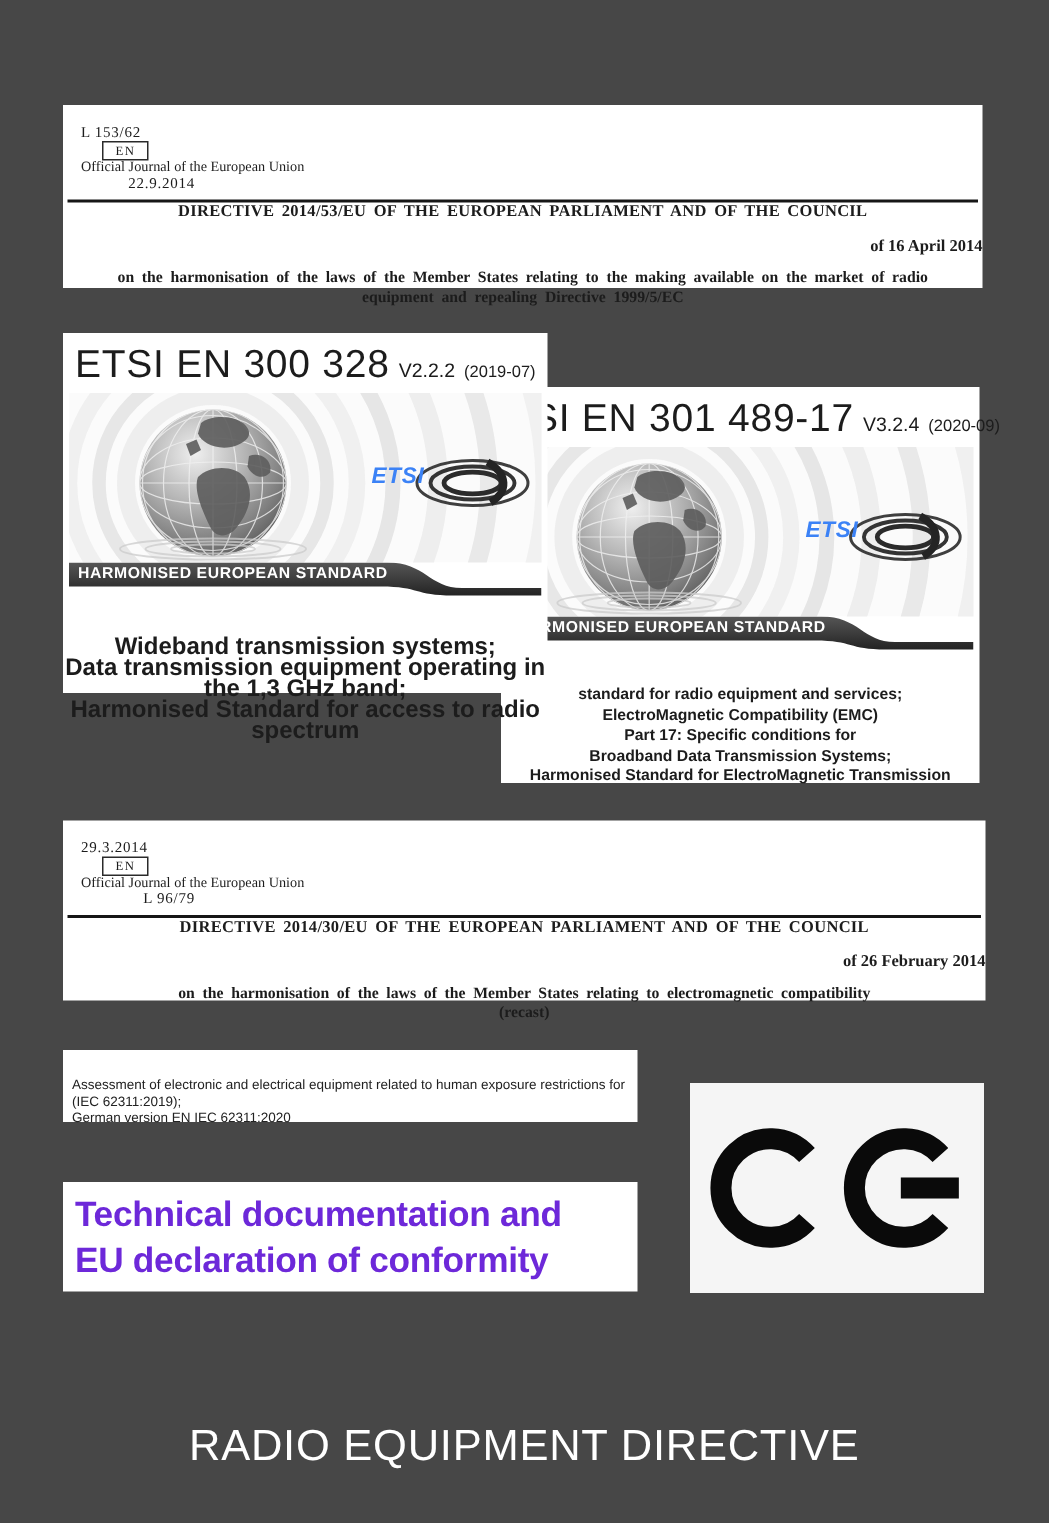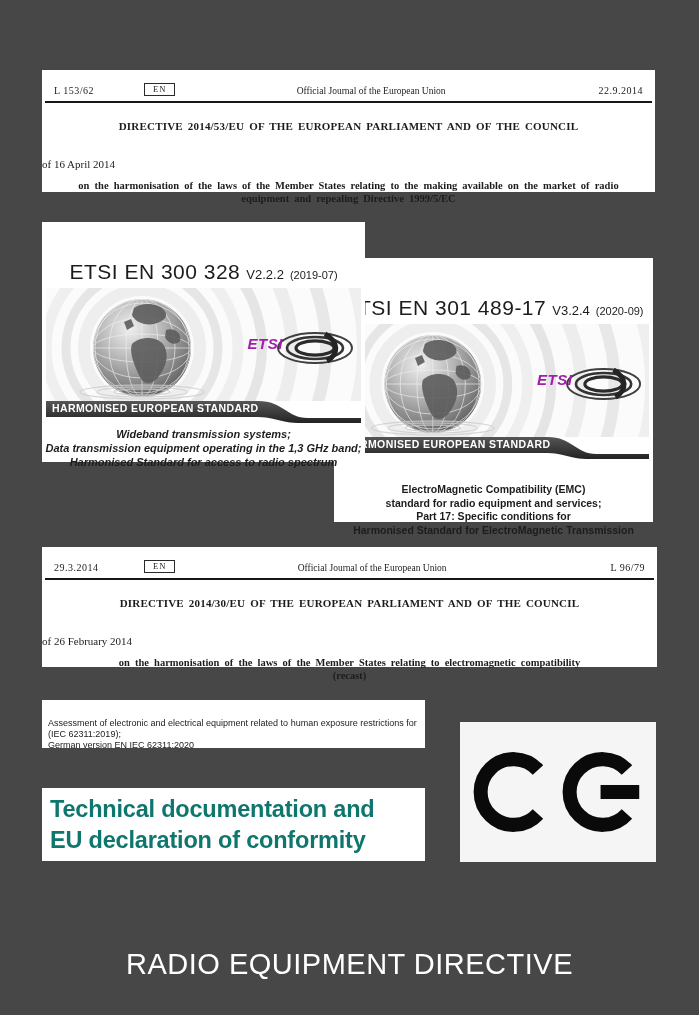--- a/index.html
+++ b/index.html
@@ -7,82 +7,82 @@
   #page {
     position:relative; width:699px; height:1015px;
     background:#474747; overflow:hidden;
     font-family:"Liberation Sans", sans-serif;
   }
   .card { position:absolute; background:#ffffff; }
 
   
   .journal { font-family:"Liberation Serif", serif; color:#1c1c1c; }
   .journal-header {
-    display:flex; align-items:flex-end;
-    padding:13px 12px 0 12px; font-size:10px;
+    display:flex; align-items:flex-start;
+    padding:13px 12px 0 12px; font-size:10px;flex-direction:column;
   }
   .j-left  { min-width:76px; letter-spacing:0.5px; }
   .j-badge {
     border:1.5px solid #2a2a2a; font-size:8.5px; padding:0 8px 1px 8px;
     margin-left:14px; letter-spacing:1px;
   }
   .j-center { flex:1; text-align:center; font-size:9.5px; }
   .j-right  { min-width:76px; text-align:right; letter-spacing:0.5px; }
   .j-rule { border-top:2px solid #161616; margin:5px 3px 0 3px; }
   .j-directive-title {
-    margin-top:17px; text-align:center; font-weight:bold; font-size:11px;
+    text-align:center; font-weight:bold; font-size:11px;
     letter-spacing:0.2px; word-spacing:2px;
   }
-  .j-directive-date { margin-top:26px; text-align:left; font-weight:normal; font-size:11px; }
+  .j-directive-date { margin-top:11px; text-align:right; font-weight:bold; font-size:11px; }
   .j-subject {
     margin:9px auto 0 auto; max-width:548px; text-align:center;
     font-weight:bold; font-size:10.5px; line-height:13px; word-spacing:2.5px;
   }
   .j-subject-note { text-align:center; font-weight:bold; font-size:10.5px; line-height:13px; }
 
   #journal-top    { left:42px; top:70px;  width:613px; height:122px; z-index:1; }
   #journal-bottom { left:42px; top:547px; width:615px; height:120px; z-index:1; }
 
   
   .etsi-cover { color:#1c1c1c; }
   #etsi-cover-1 { left:42px;  top:222px; width:323px; height:240px; z-index:3; }
   #etsi-cover-2 { left:334px; top:258px; width:319px; height:264px; z-index:2; }
   .etsi-title {
     margin-top:5px; display:flex; justify-content:center; align-items:baseline;
     gap:6px; white-space:nowrap;
   }
-  .etsi-standard { font-size:21px; letter-spacing:0.5px;margin-top:33px; }
+  .etsi-standard { font-size:26px; letter-spacing:0.5px; }
   .etsi-version  { font-size:13px; }
   .etsi-release  { font-size:11px; }
   .etsi-image { position:relative; margin:4px 4px 0 4px; height:139px; }
   .etsi-image svg.globe-svg  { display:block; width:100%; height:113px; }
   .etsi-image svg.banner-svg { display:block; width:100%; height:26px; }
   .etsi-logo-text {
     position:absolute; top:47px; left:64%; font-size:15px; font-weight:bold;
-    font-style:italic; color:#a21caf; letter-spacing:0.5px;
+    font-style:italic; color:#3b82f6; letter-spacing:0.5px;
   }
   .banner-label {
     position:absolute; top:114px; left:6px; color:#ffffff;
     font-size:10.5px; font-weight:600; letter-spacing:0.4px; white-space:nowrap;
   }
   .etsi-desc { text-align:center; font-weight:bold; }
-  #etsi-cover-1 .etsi-desc { font-size:11px;   line-height:14px;font-style:italic;   }
+  #etsi-cover-1 .etsi-desc { margin-top:24px; font-size:16px;   line-height:14px;   }
   #etsi-cover-2 .etsi-desc { margin-top:20px; font-size:10.5px; line-height:13.5px; }
 
   
   #iec-note {
     left:42px; top:700px; width:383px; height:48px; z-index:1;
     padding:18px 6px; font-size:9px; line-height:10.8px; color:#222;
   }
 
   
   #tech-doc {
     left:42px; top:788px; width:383px; height:73px; z-index:1;
     padding:6px 0 0 8px; font-size:23.5px; font-weight:bold;
-    line-height:31px; color:#0f766e; letter-spacing:-0.2px;
+    line-height:31px; color:#6d28d9; letter-spacing:-0.2px;
   }
 
   
   #ce-box {
     left:460px; top:722px; width:196px; height:140px; z-index:1;
     background:#f5f5f5; display:flex; align-items:center; justify-content:center;
   }
   #ce-box svg { width:176px; height:118px; }
 
   
@@ -120,23 +120,24 @@
       <svg class="globe-svg" viewBox="0 0 315 113" preserveAspectRatio="none">
         <use href="#globe-art"></use>
       </svg>
       <span class="etsi-logo-text">ETSI</span>
       <svg class="banner-svg" viewBox="0 0 315 26" preserveAspectRatio="none">
         <path d="M0 0 L212 0 C238 0 240 17 262 17 L315 17 L315 22 L256 22 C230 22 234 16 208 16 L0 16 Z" fill="url(#bannerGrad)"></path>
       </svg>
       <span class="banner-label">HARMONISED EUROPEAN STANDARD</span>
     </div>
     <div class="etsi-desc">
+      <div>standard for radio equipment and services;</div>
       <div>ElectroMagnetic Compatibility (EMC)</div>
-      <div>standard for radio equipment and services;</div>
       <div>Part 17: Specific conditions for</div>
+      <div>Broadband Data Transmission Systems;</div>
       <div>Harmonised Standard for ElectroMagnetic Transmission</div>
     </div>
   </div>
 
   <div class="card etsi-cover" id="etsi-cover-1">
     <div class="etsi-title">
       <span class="etsi-standard">ETSI EN 300 328</span>
       <span class="etsi-version">V2.2.2</span>
       <span class="etsi-release">(2019-07)</span>
     </div>

